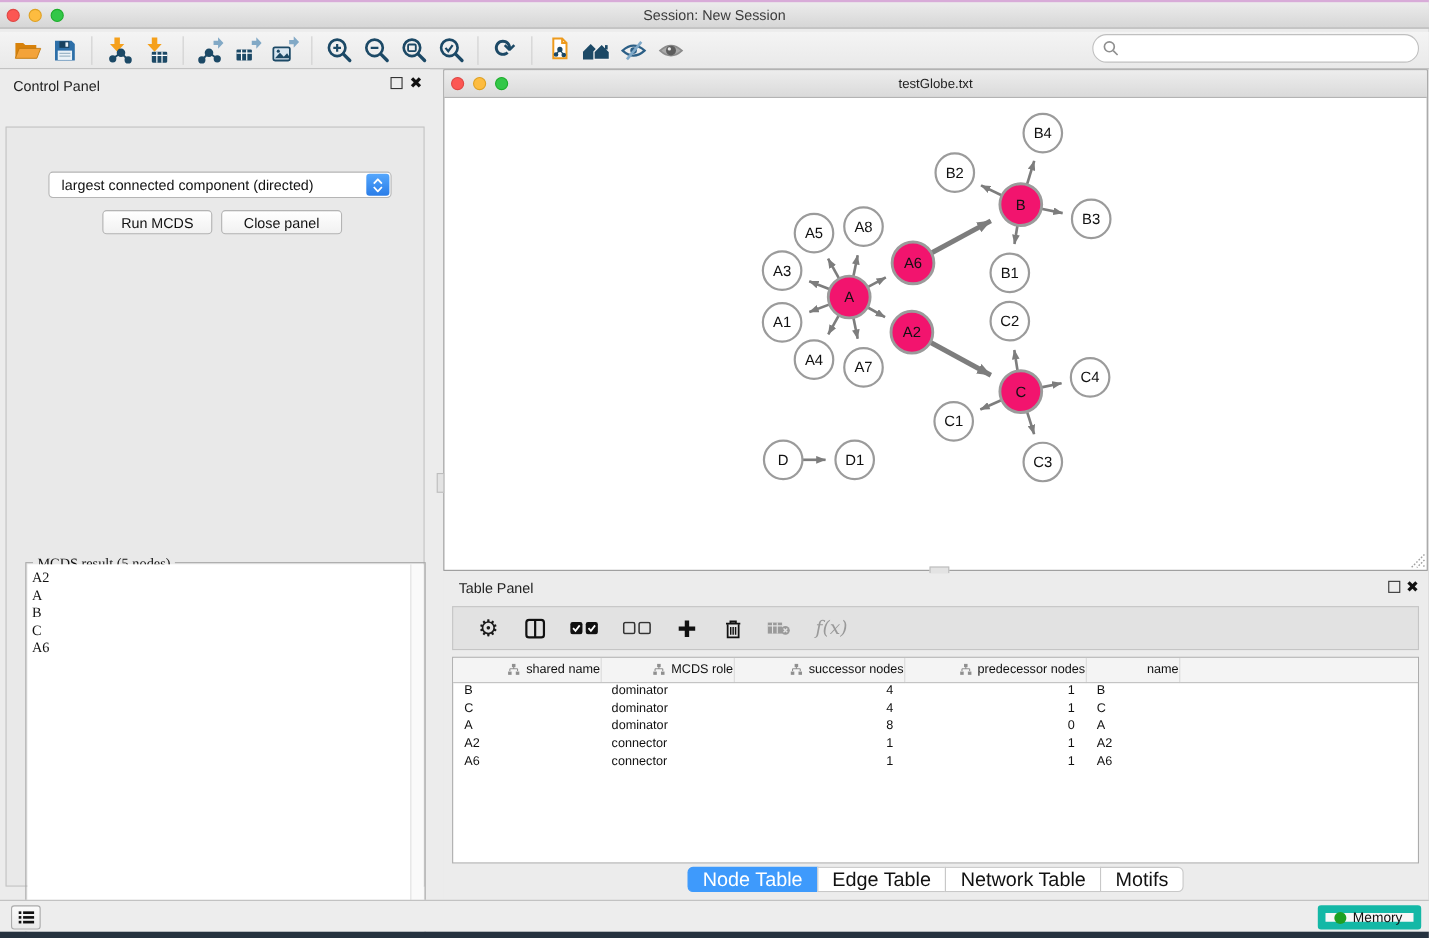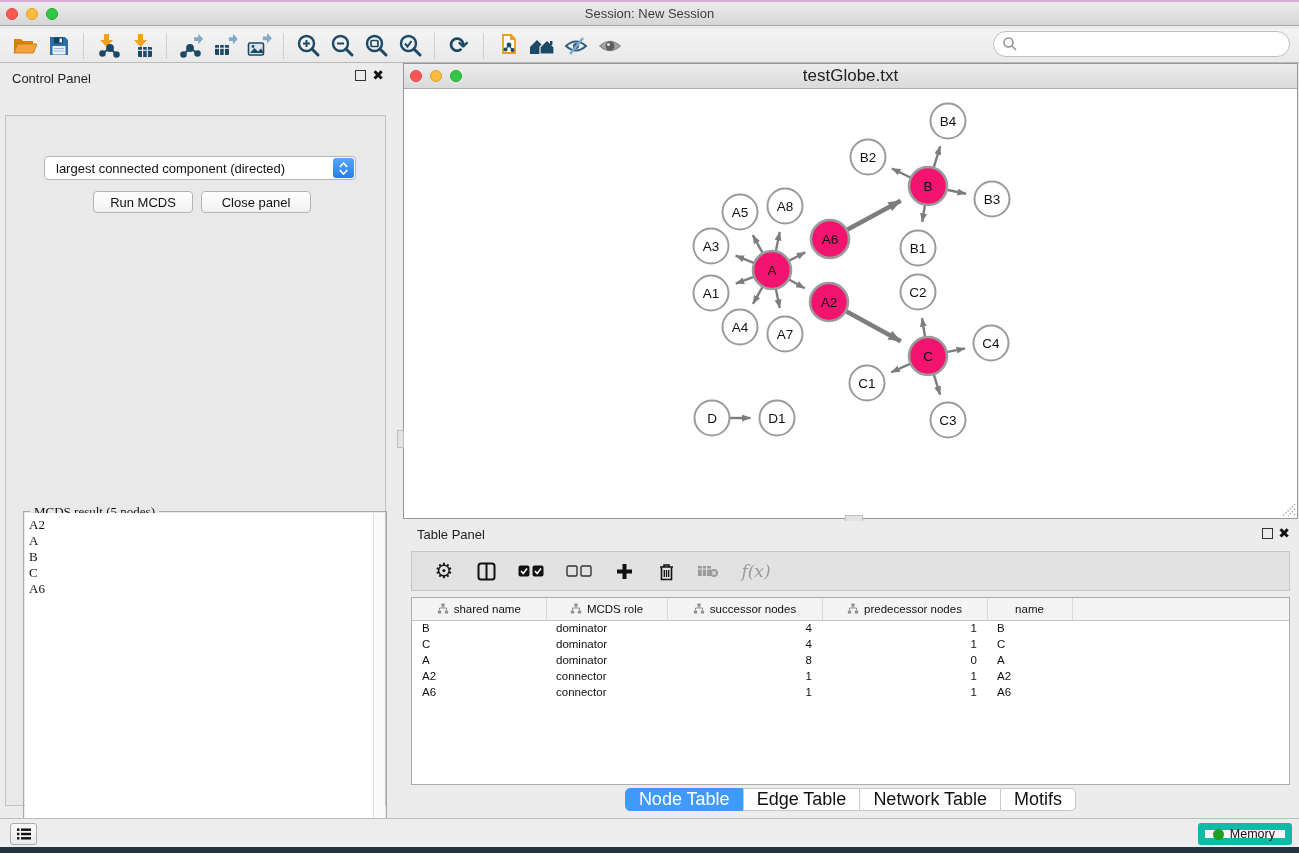--- a/index.html
+++ b/index.html
@@ -62,40 +62,40 @@
     padding:4px 0 0 4px; }
   .mcds-item { font-size:13px; color:#111; height:16px; line-height:16px; }
   #mcds-scroll { position:absolute; right:1px; top:1px; bottom:1px; width:12px; background:#fafafa; border-left:1px solid #e0e0e0; }
 
   
   #network-frame { position:absolute; left:403px; top:63px; width:895px; height:456px;
     border:1px solid #969696; background:#fff; }
   #net-titlebar { position:absolute; left:0; top:0; width:100%; height:25px;
     background:linear-gradient(#ededed,#dadada); border-bottom:1px solid #ababab;
     display:flex; align-items:center; justify-content:center; }
-  #net-titlebar .title { font-size:17px; color:#222; }
+  #net-titlebar .title { font-size:12px; color:#222; }
   #net-resize-grip { position:absolute; right:1px; bottom:1px; }
   #left-nub { position:absolute; left:397px; top:430px; width:7px; height:18px; background:#e3e3e3; border:1px solid #bdbdbd; }
   #bottom-nub { position:absolute; left:845px; top:515px; width:18px; height:7px; background:#e3e3e3; border:1px solid #bdbdbd; }
 
   
   #table-panel { position:absolute; left:403px; top:521px; width:895px; height:297px; background:#ececec; }
   #tp-title { position:absolute; left:14px; top:6px; font-size:13px; color:#222; }
   #tp-float { right:25px; } #tp-close { right:8px; }
   #tp-toolbar { position:absolute; left:8px; top:30px; width:879px; height:40px; background:#e2e2e2;
     border:1px solid #c5c5c5; display:flex; align-items:center; padding-left:18px; gap:14px; }
   .tpi { width:28px; height:28px; display:flex; align-items:center; justify-content:center; }
   .glyph-gear { font-family:"DejaVu Sans",sans-serif; font-size:21px; color:#1a1a1a; line-height:1; }
   .fx { font-family:"DejaVu Serif",serif; font-style:italic; font-size:17px; color:#9a9a9a; }
   #tp-tablewrap { position:absolute; left:8px; top:76px; width:879px; height:188px; background:#fff;
     border:1px solid #acacac; overflow:hidden; }
   #node-table { border-collapse:collapse; table-layout:fixed; width:878px; font-size:11.5px; color:#111; }
   #node-table th { height:22px; background:#f4f4f4; border-bottom:1px solid #c4c4c4; border-right:1px solid #d9d9d9;
     font-weight:normal; font-size:11.5px; }
-  #node-table th .thwrap { display:flex; align-items:center; justify-content:center; gap:5px; }
+  #node-table th .thwrap { display:flex; align-items:center; justify-content:flex-end; gap:5px; }
   #node-table th:last-child { border-right:none; }
   #node-table td { height:16px; padding:0 10px; white-space:nowrap; }
   #node-table td.num { text-align:right; }
   #tp-tabs { position:absolute; left:0; top:267px; width:100%; display:flex; justify-content:center; }
   .tp-tab { height:23px; padding:4px 13px; background:#fff; border:1px solid #c8c8c8; margin-left:-1px;
     display:flex; align-items:center; font-size:18px; color:#111; }
   .tp-tab:first-child { border-radius:5px 0 0 5px; margin-left:0; }
   .tp-tab:last-child { border-radius:0 5px 5px 0; }
   .tp-tab.active { background:#3e9afc; border-color:#3e9afc; color:#fff; }
 

